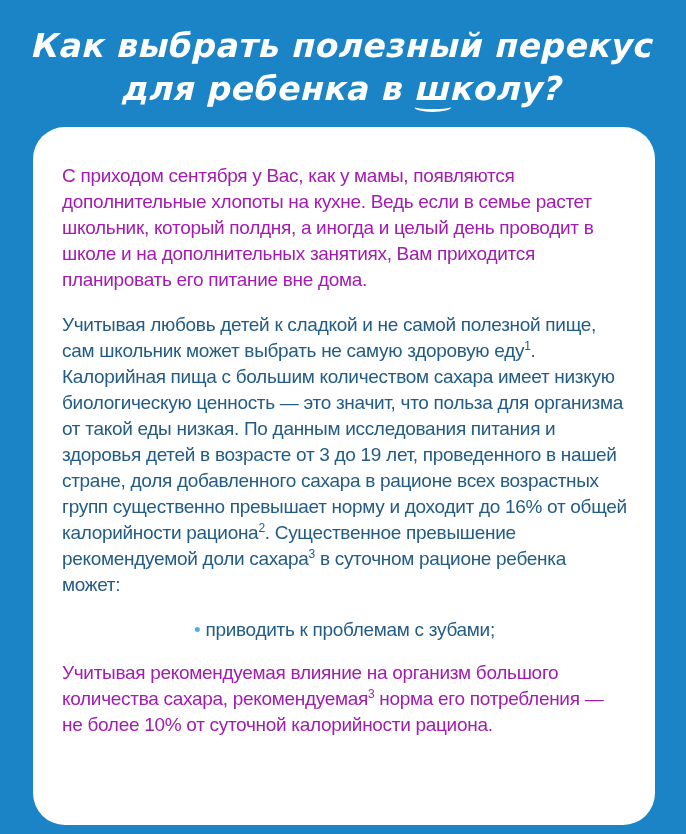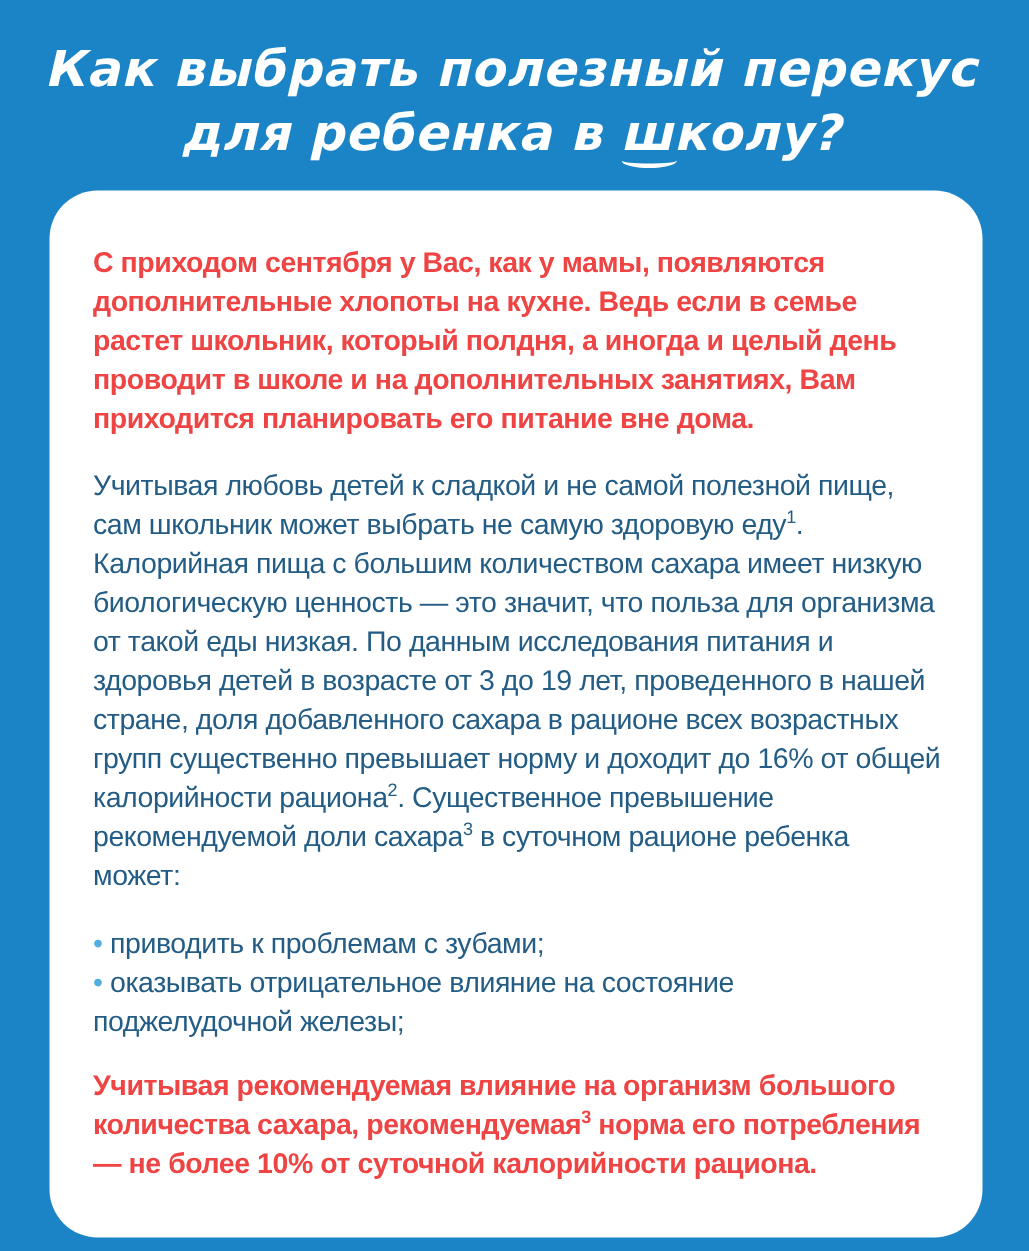--- a/index.html
+++ b/index.html
@@ -47,25 +47,25 @@
     min-height: 698px;
     padding: 36px 28px 34px 29px;
   }
   .card p {
     color: #235c84;
     font-size: 19px;
     line-height: 26px;
     letter-spacing: -0.3px;
   }
   .card p.bold {
-    color: #ef4444;
-    font-weight: bold;
+    color: #a21caf;
+    font-weight: normal;
   }
   .para { margin-bottom: 19px; }
-  .bullets { margin-bottom: 17px; }
+  .bullets { margin-bottom: 17px; text-align: center; }
   .bullet-item {
     display: block;
   }
   .dot {
     color: #52aee0;
     font-size: 19px;
     margin-right: 5px;
   }
   sup {
     font-size: 12px;
@@ -82,18 +82,17 @@
 </div>
 
 <div class="card">
 
   <p class="bold para">С приходом сентября у Вас, как у мамы, появляются дополнительные хлопоты на кухне. Ведь если в семье растет школьник, который полдня, а иногда и целый день проводит в школе и на дополнительных занятиях, Вам приходится планировать его питание вне дома.</p>
 
   <p class="para"><span>Учитывая любовь детей к сладкой и не самой полезной пище, сам школьник может выбрать не самую здоровую еду</span><sup>1</sup><span>. Калорийная пища с большим количеством сахара имеет низкую биологическую ценность — это значит, что польза для организма от такой еды низкая. По данным исследования питания и здоровья детей в возрасте от 3 до 19 лет, проведенного в нашей стране, доля добавленного сахара в рационе всех возрастных групп существенно превышает норму и доходит до 16% от общей калорийности рациона</span><sup>2</sup><span>. Существенное превышение рекомендуемой доли сахара</span><sup>3</sup><span> в суточном рационе ребенка может:</span></p>
 
   <div class="bullets">
     <p class="bullet-item"><span class="dot">•</span><span>приводить к проблемам с зубами;</span></p>
-    <p class="bullet-item"><span class="dot">•</span><span>оказывать отрицательное влияние на состояние поджелудочной железы;</span></p>
   </div>
 
   <p class="bold"><span>Учитывая рекомендуемая влияние на организм большого количества сахара, рекомендуемая</span><sup>3</sup><span> норма его потребления — не более 10% от суточной калорийности рациона.</span></p>
 
 </div>
 
 </body></html>

